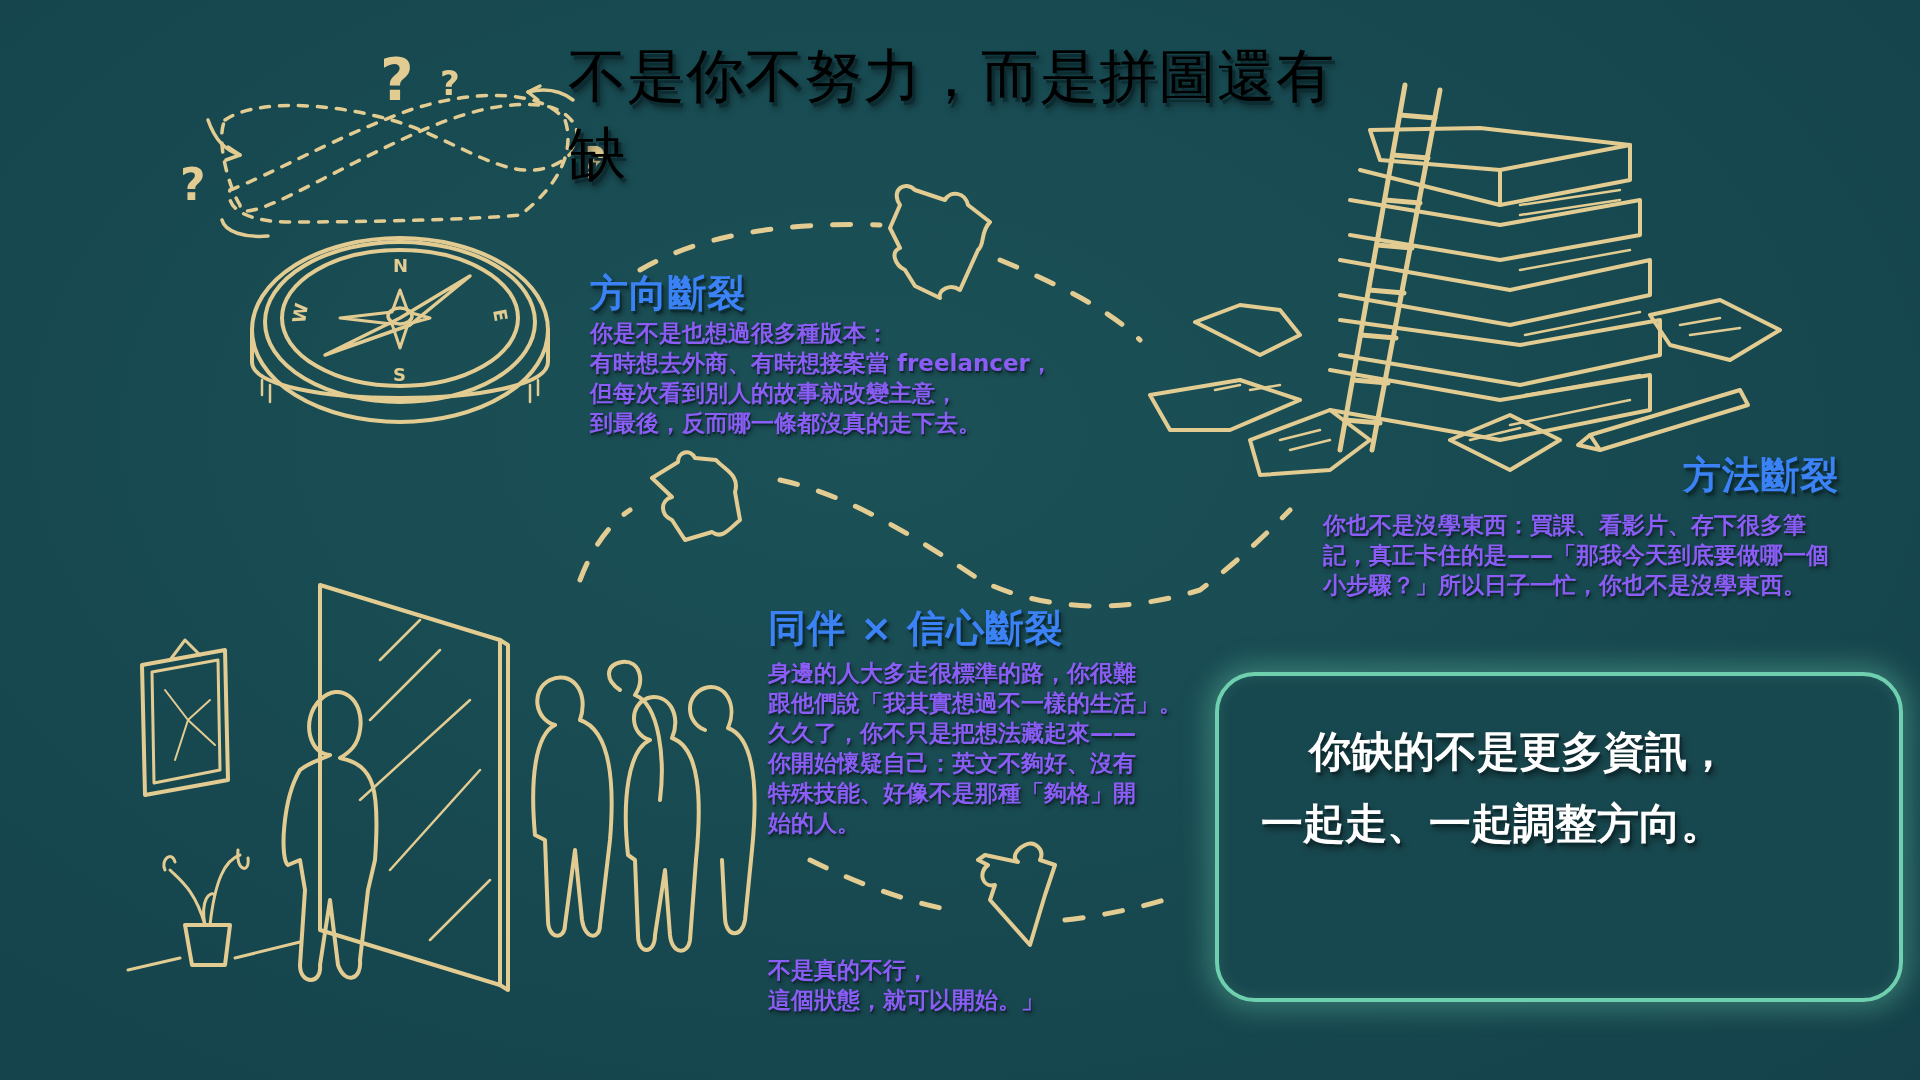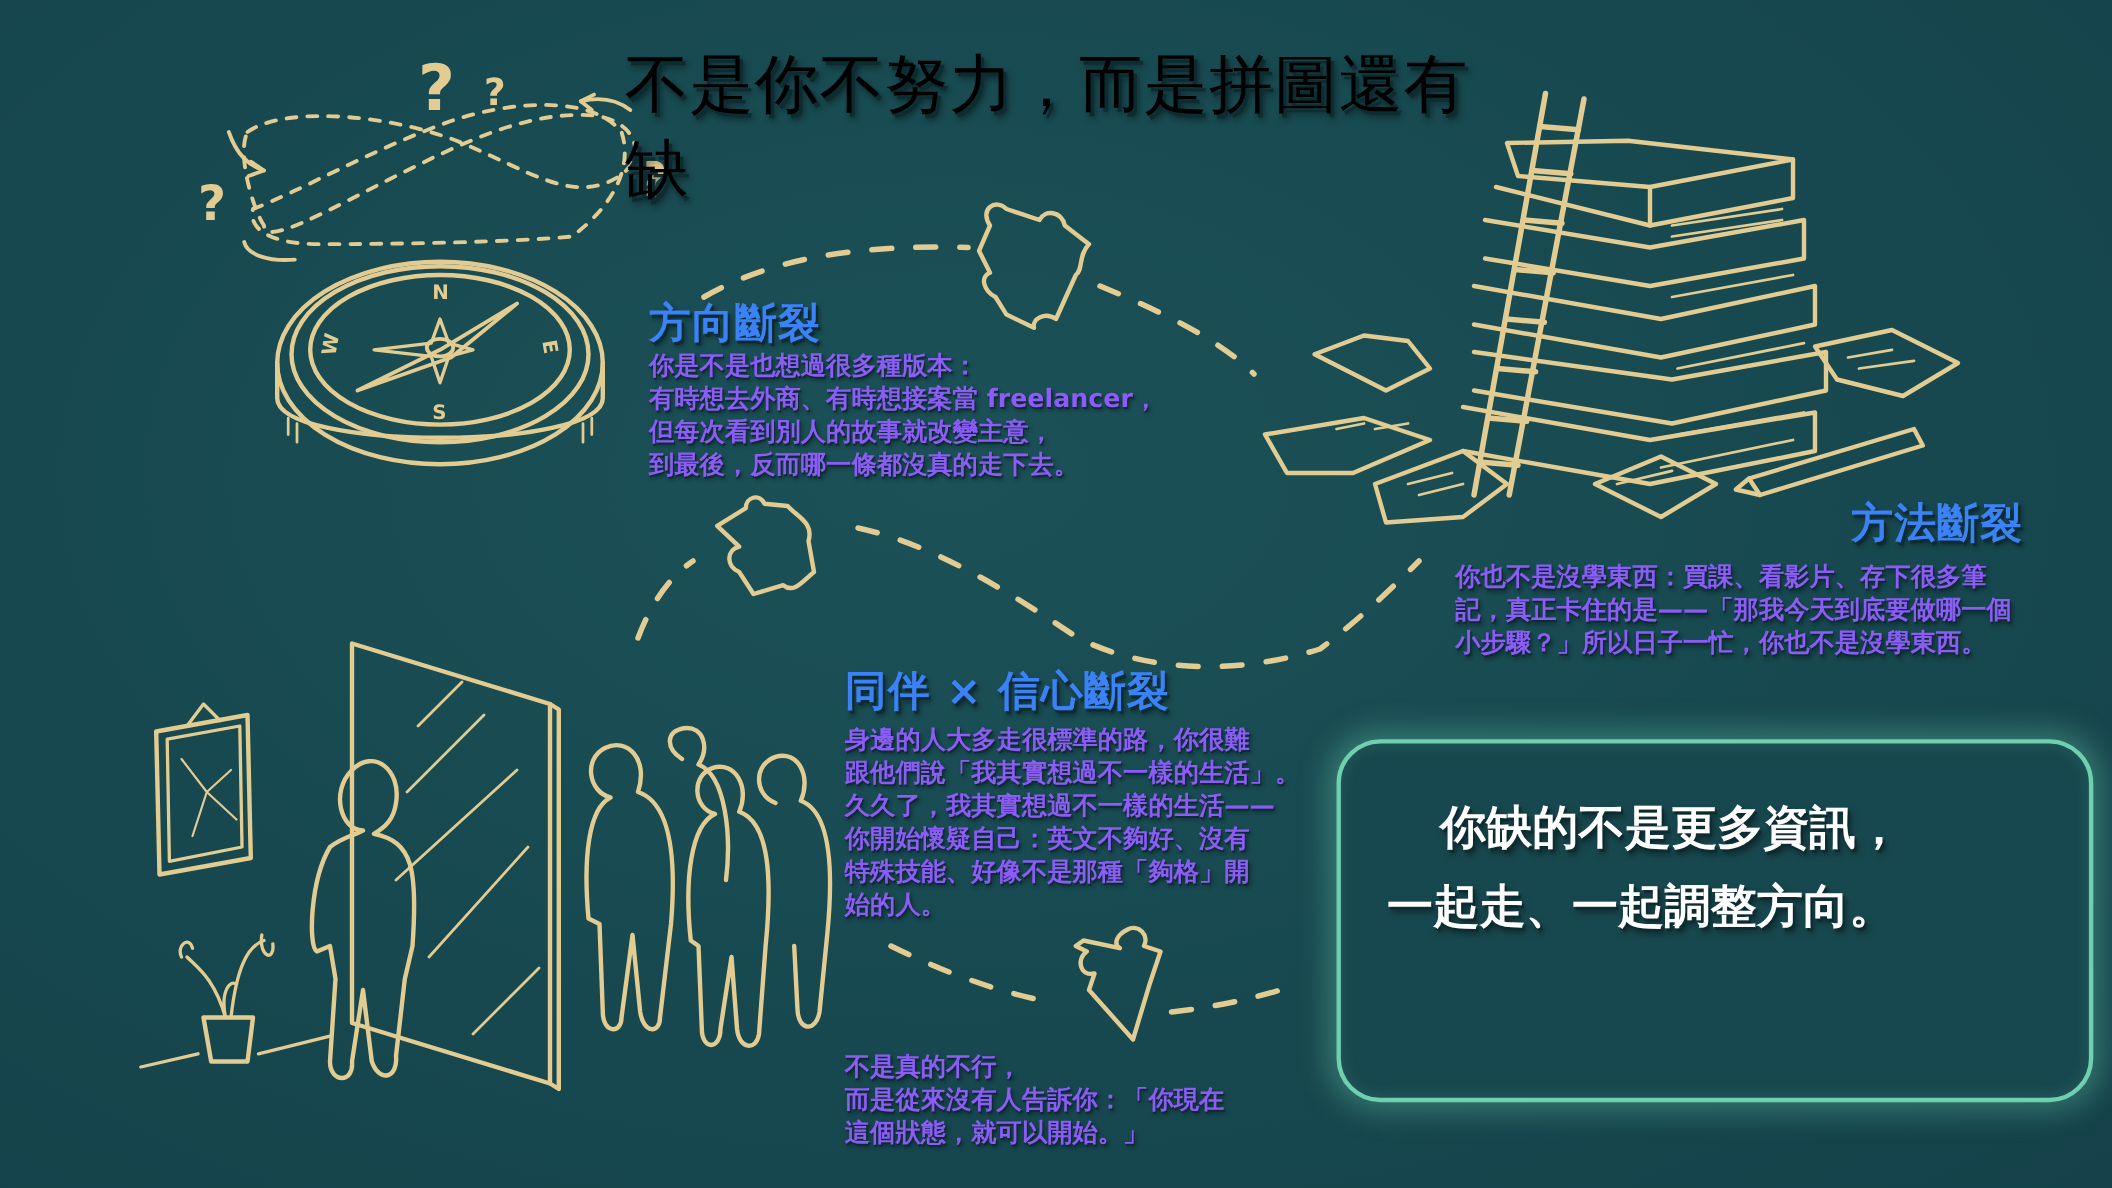--- a/index.html
+++ b/index.html
@@ -163,29 +163,28 @@
 <div class="body-text" style="left:1323px; top:510px;">
   <div>你也不是沒學東西：買課、看影片、存下很多筆</div>
   <div>記，真正卡住的是——「那我今天到底要做哪一個</div>
   <div>小步驟？」所以日子一忙，你也不是沒學東西。</div>
 </div>
 
 <div class="heading" style="left:768px; top:603px;">同伴 × 信心斷裂</div>
 <div class="body-text" style="left:768px; top:658px;">
   <div>身邊的人大多走很標準的路，你很難</div>
   <div>跟他們說「我其實想過不一樣的生活」。</div>
-  <div>久久了，我其實想過不一樣的生活——</div>
+  <div>久久了，你不只是把想法藏起來——</div>
   <div>你開始懷疑自己：英文不夠好、沒有</div>
   <div>特殊技能、好像不是那種「夠格」開</div>
   <div>始的人。</div>
 </div>
 
 <div class="body-text" style="left:768px; top:955px;">
   <div>不是真的不行，</div>
-  <div>而是從來沒有人告訴你：「你現在</div>
   <div>這個狀態，就可以開始。」</div>
 </div>
 
 <div class="card">
   <div class="card-text">
     <div style="padding-left:90px;">你缺的不是更多資訊，</div>
     <div style="padding-left:42px;">一起走、一起調整方向。</div>
   </div>
 </div>
 

